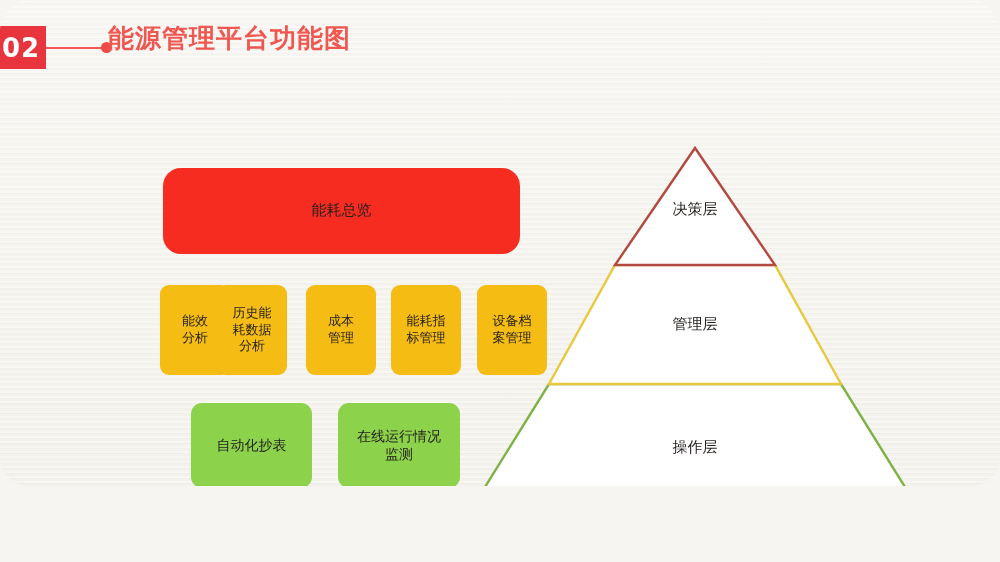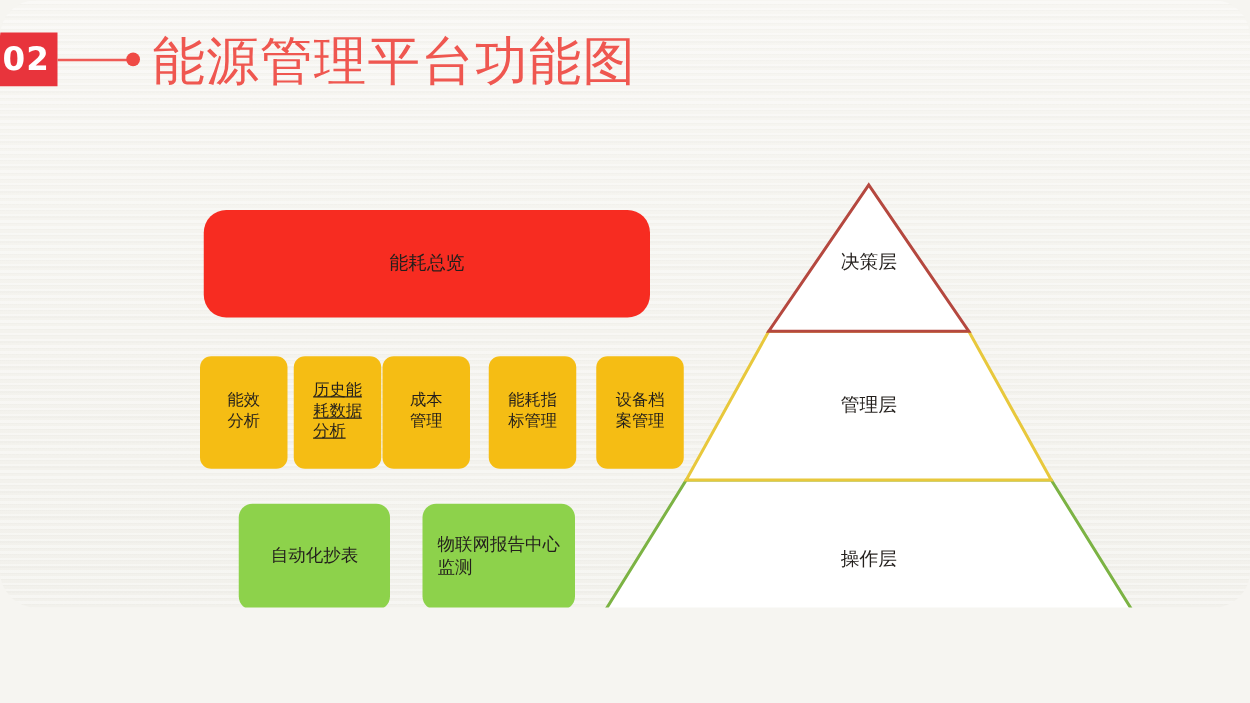--- a/index.html
+++ b/index.html
@@ -63,36 +63,37 @@
     position: absolute;
     left: 101px;
     top: 42px;
     width: 11px;
     height: 11px;
     border-radius: 50%;
     background: #ef4a45;
   }
   .slide-title {
     position: absolute;
-    left: 122px;
+    left: 108px;
     top: 22px;
-    font-size: 42px;
-    font-weight: normal;
+    font-size: 26px;
+    font-weight: bold;
     color: #ef5750;
     letter-spacing: 1px;
     white-space: nowrap;
     line-height: 1.3;
   }
 
   
   .fn-box {
     position: absolute;
     display: flex;
     align-items: center;
     justify-content: center;
+    text-align: center;
     color: #231f1c;
     box-sizing: border-box;
     line-height: 1.28;
     white-space: pre-line;
   }
   .fn-box.overview {
     left: 163px;
     top: 168px;
     width: 357px;
     height: 86px;
@@ -164,32 +165,32 @@
 
   <div class="section-badge">02</div>
   <div class="badge-rule"></div>
   <div class="badge-dot"></div>
   <div class="slide-title">能源管理平台功能图</div>
 
   <div class="fn-box overview">能耗总览</div>
 
   <div class="fn-box level2" style="left:136px;margin-left:24px;">能效
 分析</div>
-  <div class="fn-box level2" style="left:235px;text-decoration:underline;">历史能
+  <div class="fn-box level2" style="left:217px;">历史能
 耗数据
 分析</div>
   <div class="fn-box level2" style="left:306px;">成本
 管理</div>
   <div class="fn-box level2" style="left:391px;">能耗指
 标管理</div>
   <div class="fn-box level3" style="left:191px;width:121px;">自动化抄表</div>
 
   <div class="fn-box level2" style="left:477px;">设备档
 案管理</div>
-  <div class="fn-box level3" style="left:338px;width:122px;">物联网报告中心
+  <div class="fn-box level3" style="left:338px;width:122px;">在线运行情况
 监测</div>
 
   <div id="pyramid">
     <svg width="480" height="400" viewBox="0 0 480 400">
 
       <polygon points="17,378 463,378 386,254 94,254" fill="#ffffff" stroke="#7cb344" stroke-width="2.4"></polygon>
 
       <polygon points="94,254 386,254 320,135 160,135" fill="#ffffff" stroke="#e8c83c" stroke-width="2.4"></polygon>
 
       <polygon points="160,135 320,135 240,18" fill="#ffffff" stroke="#b5483f" stroke-width="2.4"></polygon>

